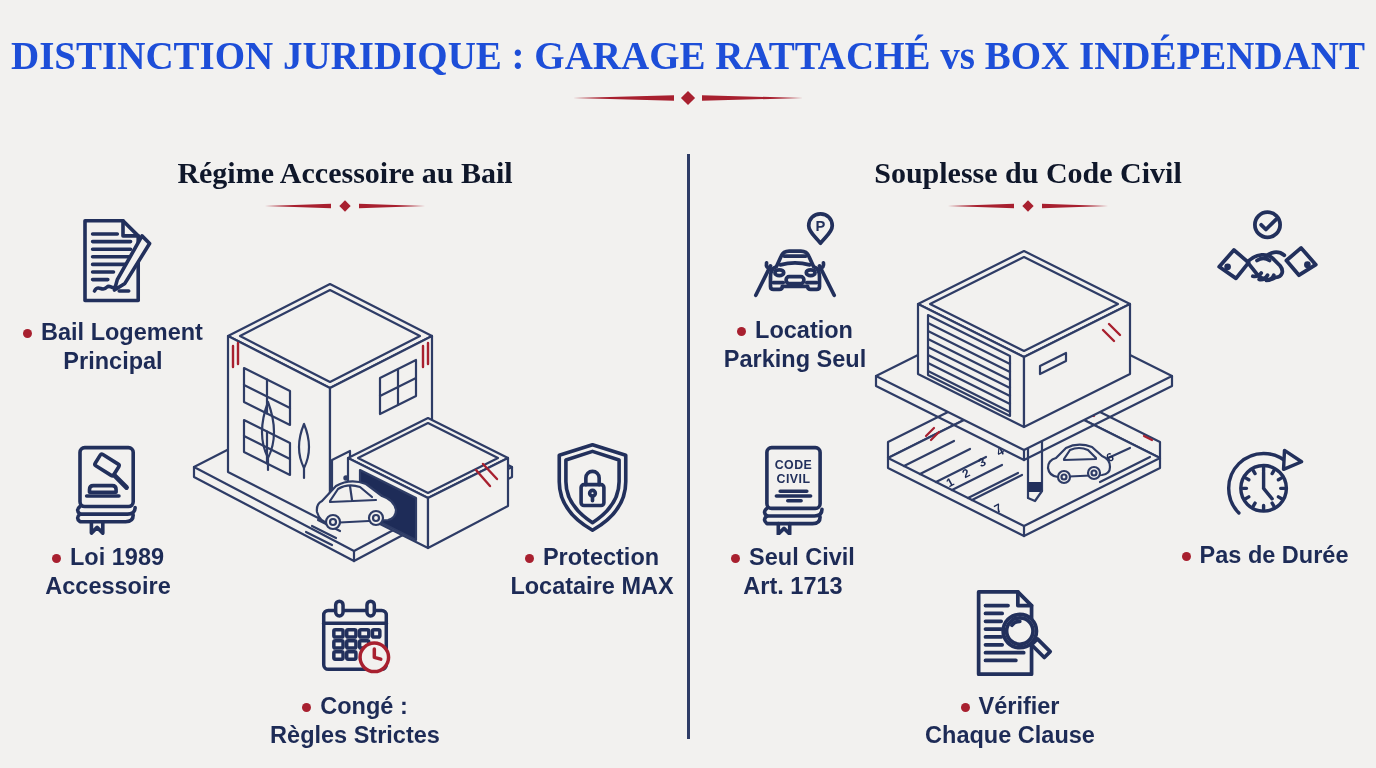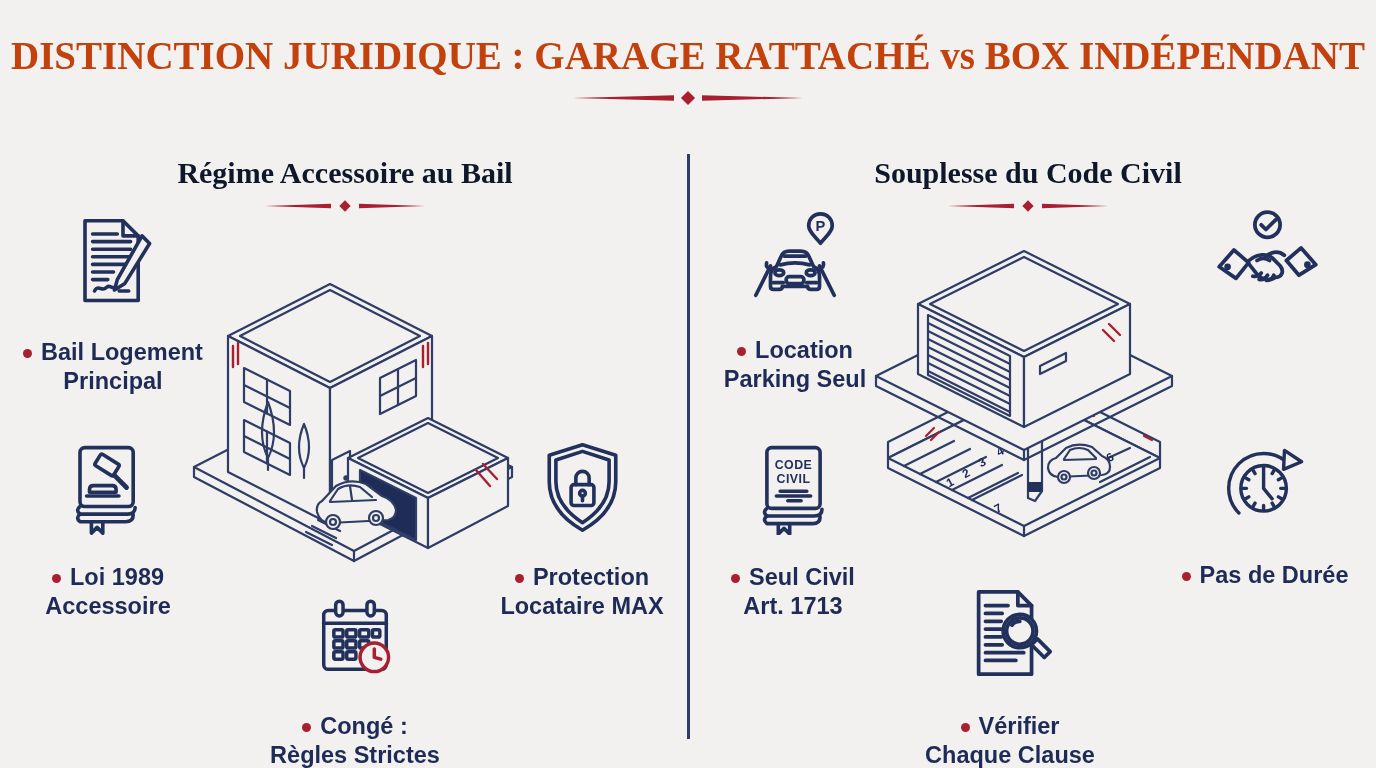--- a/index.html
+++ b/index.html
@@ -1,26 +1,26 @@
 <!DOCTYPE html>
 <html><head>
 <meta charset="utf-8">
 <style>
   html,body{margin:0;padding:0;background:#e5e4e2;}
   .canvas{position:relative;width:1376px;height:768px;background:#f2f1ef;overflow:hidden;
           font-family:"Liberation Sans",sans-serif;color:#1d2b56;}
   .title{position:absolute;top:33px;left:0;width:1376px;text-align:center;
          font-family:"Liberation Serif",serif;font-weight:700;font-size:39px;
-         letter-spacing:0px;color:#c2410c;white-space:nowrap;}
+         letter-spacing:0px;color:#1d4ed8;white-space:nowrap;}
   .col-header{position:absolute;width:500px;text-align:center;
               font-family:"Liberation Serif",serif;font-weight:700;font-size:30px;color:#0f172a;}
   .ornament{position:absolute;}
   .divider{position:absolute;left:687px;top:154px;width:3px;height:585px;background:#2e3c66;}
   .item{position:absolute;width:240px;display:flex;flex-direction:column;align-items:center;}
-  .label{margin-top:28px;font-size:23.5px;font-weight:700;line-height:1.22;
+  .label{margin-top:8px;font-size:23.5px;font-weight:700;line-height:1.22;
          color:#1d2b56;text-align:center;}
   .bullet{display:inline-block;width:9px;height:9px;border-radius:50%;
           background:#a8202f;margin-right:9px;vertical-align:2px;}
   svg{display:block;}
   .ill{position:absolute;}
 </style>
 </head>
 <body>
 
 <div class="canvas">
@@ -208,21 +208,21 @@
         <path d="M27,59 L61,59"></path>
       </g>
     </svg>
     <div class="label">
       <div><span class="bullet"></span><span>Loi 1989</span></div>
       <div>Accessoire</div>
     </div>
   </div>
 
 
-  <div class="item" style="left:462px;top:440px">
+  <div class="item" style="left:472px;top:440px">
     <svg width="95" height="95" viewBox="0 0 100 100">
       <g fill="none" stroke="#22305c" stroke-width="3.8" stroke-linecap="round" stroke-linejoin="round">
         <path d="M50,5 L85,16 L85,44 Q85,75 50,95 Q15,75 15,44 L15,16 Z"></path>
         <path d="M50,12 L78,21 L78,44 Q78,69 50,87 Q22,69 22,44 L22,21 Z"></path>
         <rect x="38" y="47" width="24" height="22" rx="3"></rect>
         <path d="M43,47 L43,40 A7,7 0 0 1 57,40 L57,47"></path>
         <circle cx="50" cy="56" r="3"></circle>
         <path d="M50,59 L50,64"></path>
       </g>
     </svg>

